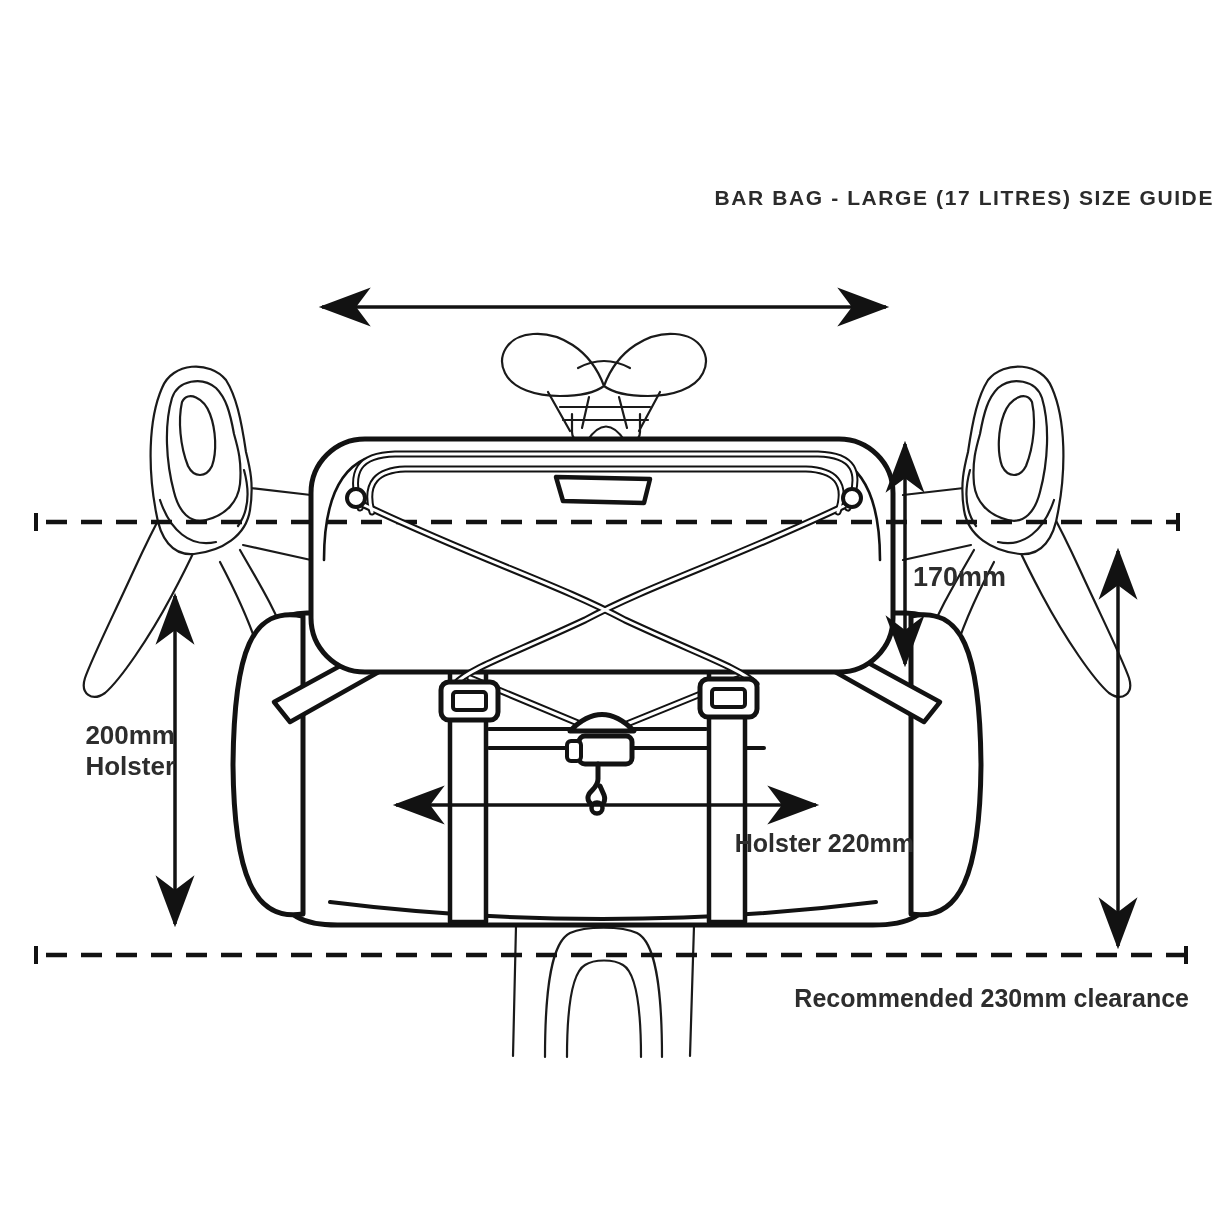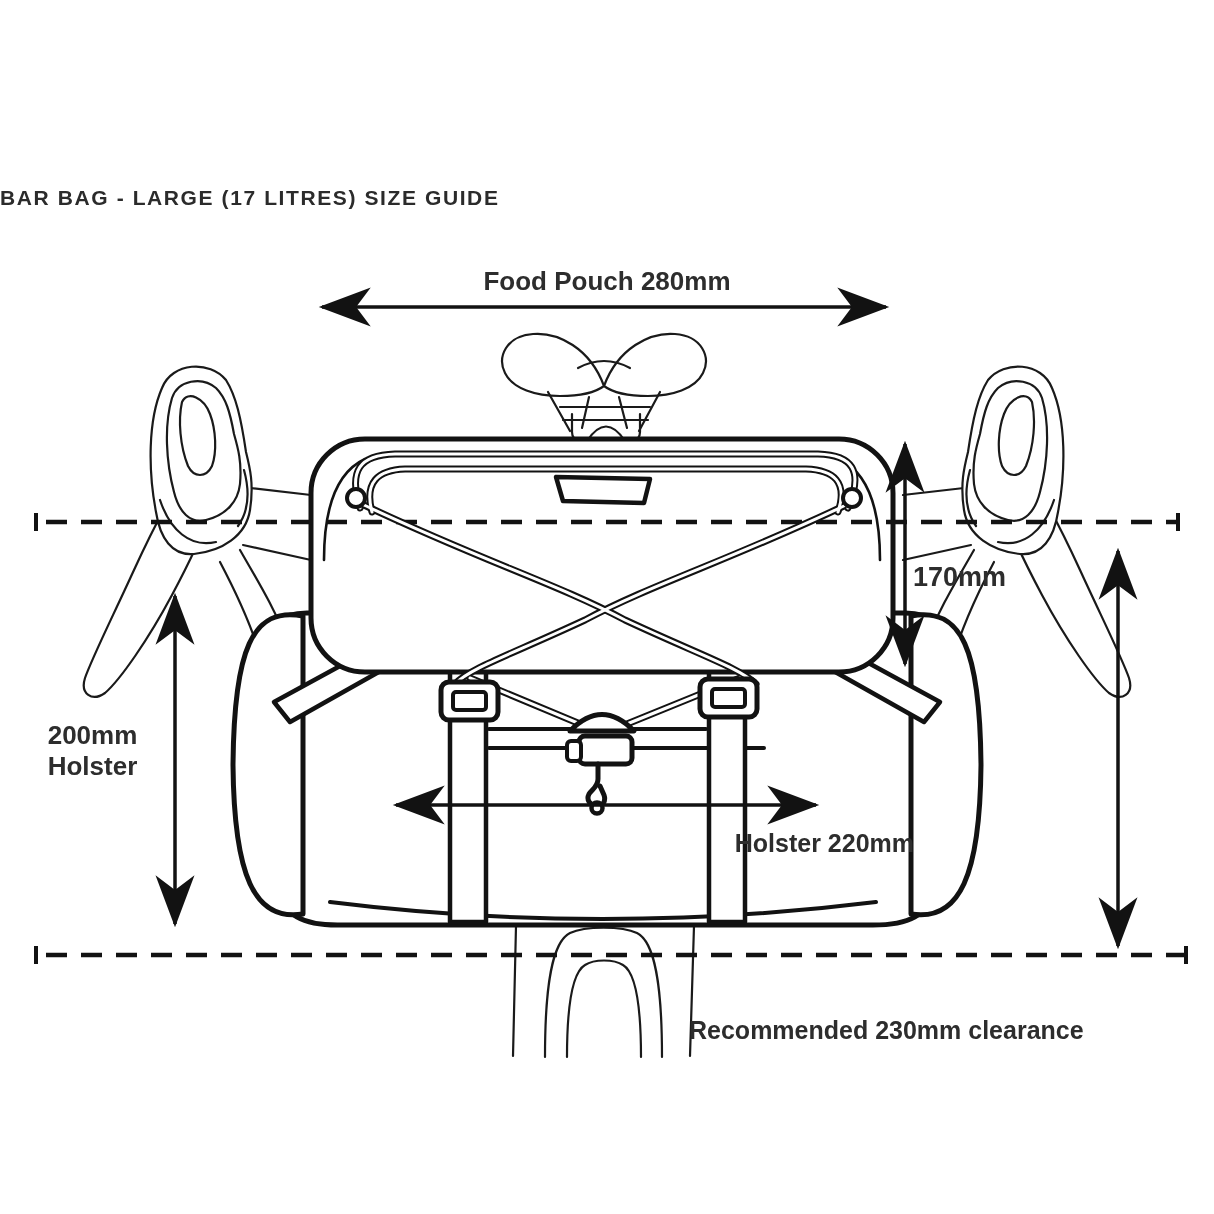--- a/index.html
+++ b/index.html
@@ -14,31 +14,31 @@
   .lbl{
     position:absolute;
     color:#2d2d2d;
     font-weight:700;
     white-space:nowrap;
     text-align:right;
     -webkit-font-smoothing:antialiased;
   }
   .title{
     left:0;right:0;top:186px;
-    text-align:left;
+    text-align:right;
     font-size:21px;
     font-weight:700;
     letter-spacing:1.6px;
     color:#2b2b2b;
   }
   .food-pouch{left:0;right:0;top:266px;text-align:center;font-size:26px;}
   .h170{left:913px;top:562px;font-size:27px;}
-  .d200{left:10px;top:720px;width:165px;text-align:center;font-size:26px;line-height:31px;}
+  .d200{left:10px;top:720px;width:165px;font-size:26px;line-height:31px;}
   .holster{left:0;right:300px;top:829px;text-align:right;font-size:25px;}
-  .clearance{left:689px;top:1015px;width:500px;text-align:left;font-size:25px;line-height:30px;}
+  .clearance{left:689px;top:983px;width:500px;text-align:right;font-size:25px;line-height:30px;}
 </style>
 </head>
 <body>
 
 <div class="stage">
 
   <svg width="1214" height="1214" viewBox="0 0 1214 1214">
     <defs>
       <marker id="ah" viewBox="0 0 18 14" refX="16" refY="7" markerWidth="17" markerHeight="13" orient="auto-start-reverse">
         <path d="M1,1 L17,7 L1,13 L5.5,7 Z" fill="#121212"></path>
@@ -140,21 +140,20 @@
     <g stroke="#121212" stroke-width="3.5" fill="none">
       <path d="M322,307 L886,307" marker-start="url(#ah)" marker-end="url(#ah)"></path>
       <path d="M905,444 L905,664" marker-start="url(#ah)" marker-end="url(#ah)"></path>
       <path d="M175,596 L175,924" marker-start="url(#ah)" marker-end="url(#ah)"></path>
       <path d="M396,805 L816,805" marker-start="url(#ah)" marker-end="url(#ah)"></path>
       <path d="M1118,551 L1118,946" marker-start="url(#ah)" marker-end="url(#ah)"></path>
     </g>
   </svg>
 
   <div class="lbl title">BAR BAG - LARGE (17 LITRES) SIZE GUIDE</div>
-  <div class="lbl food-pouch">Food Pouch 280mm</div>
   <div class="lbl h170">170mm</div>
   <div class="lbl d200">
     <div>200mm</div>
     <div>Holster</div>
   </div>
   <div class="lbl holster">Holster 220mm</div>
   <div class="lbl clearance">
     <div>Recommended 230mm clearance</div>
   </div>
 </div>

